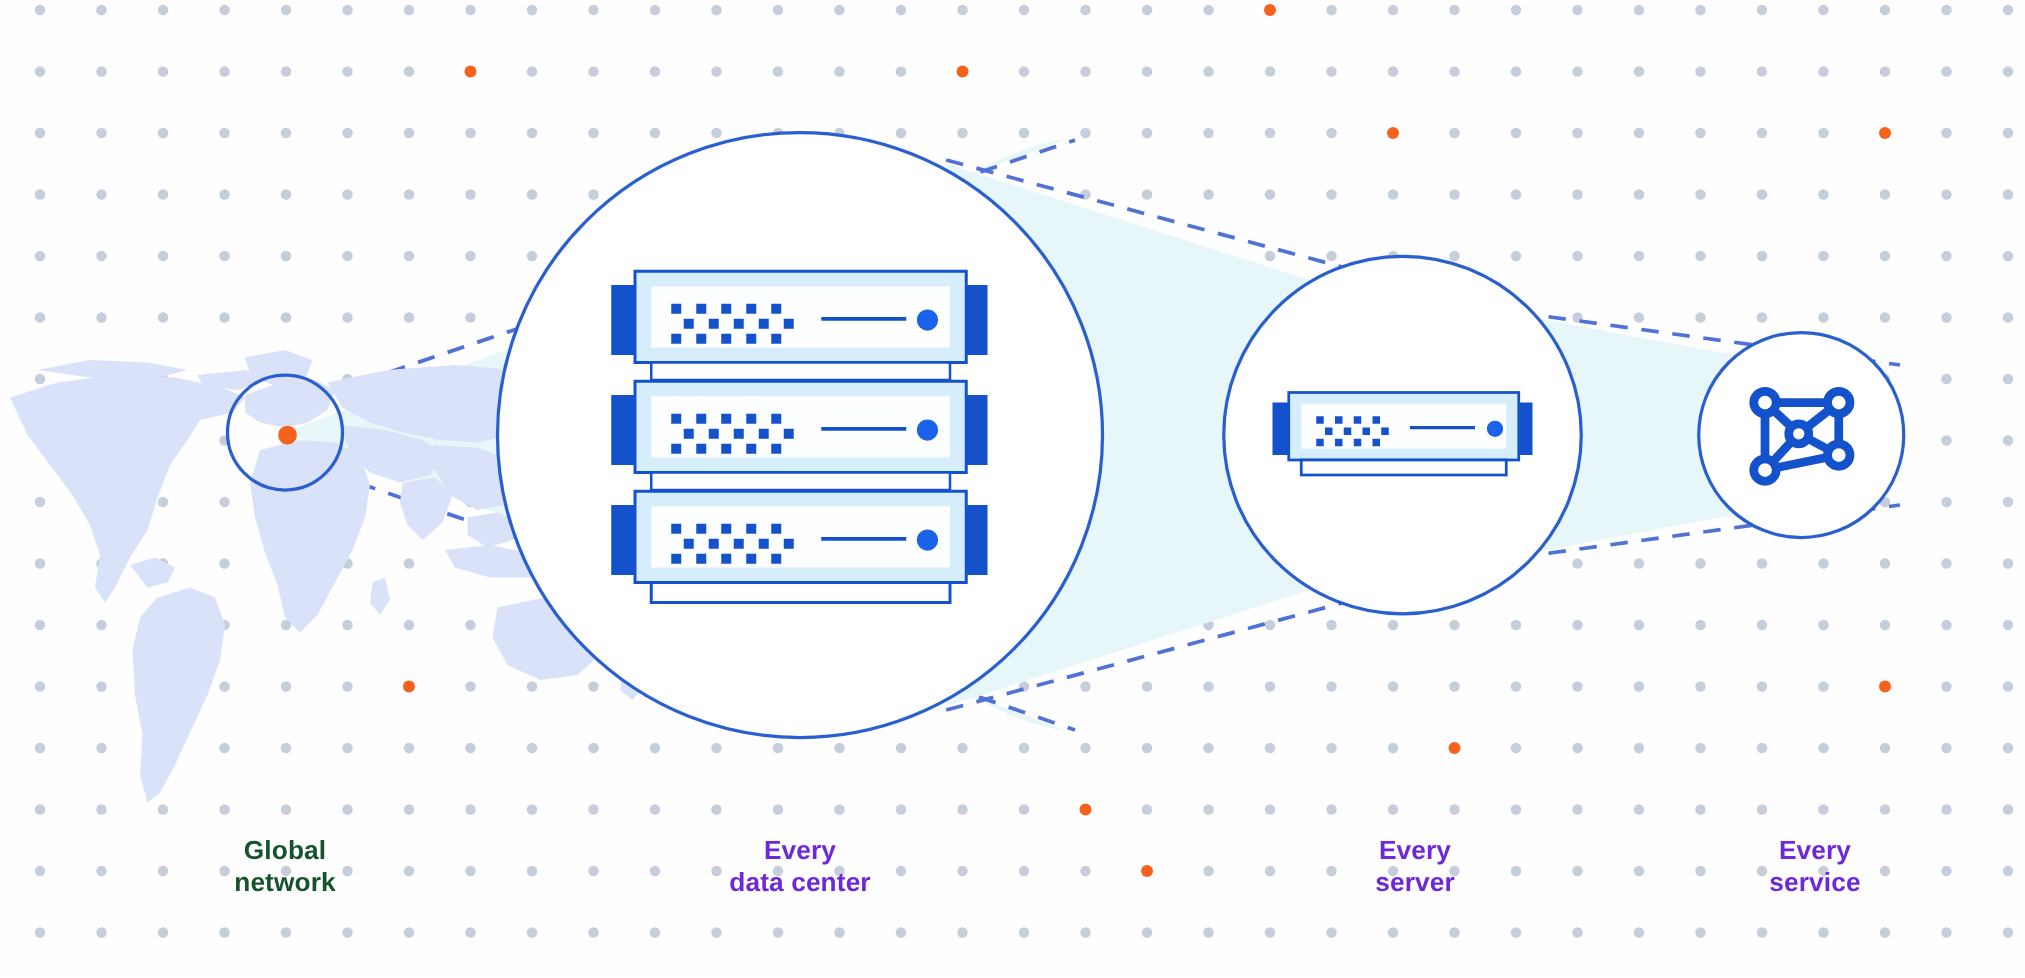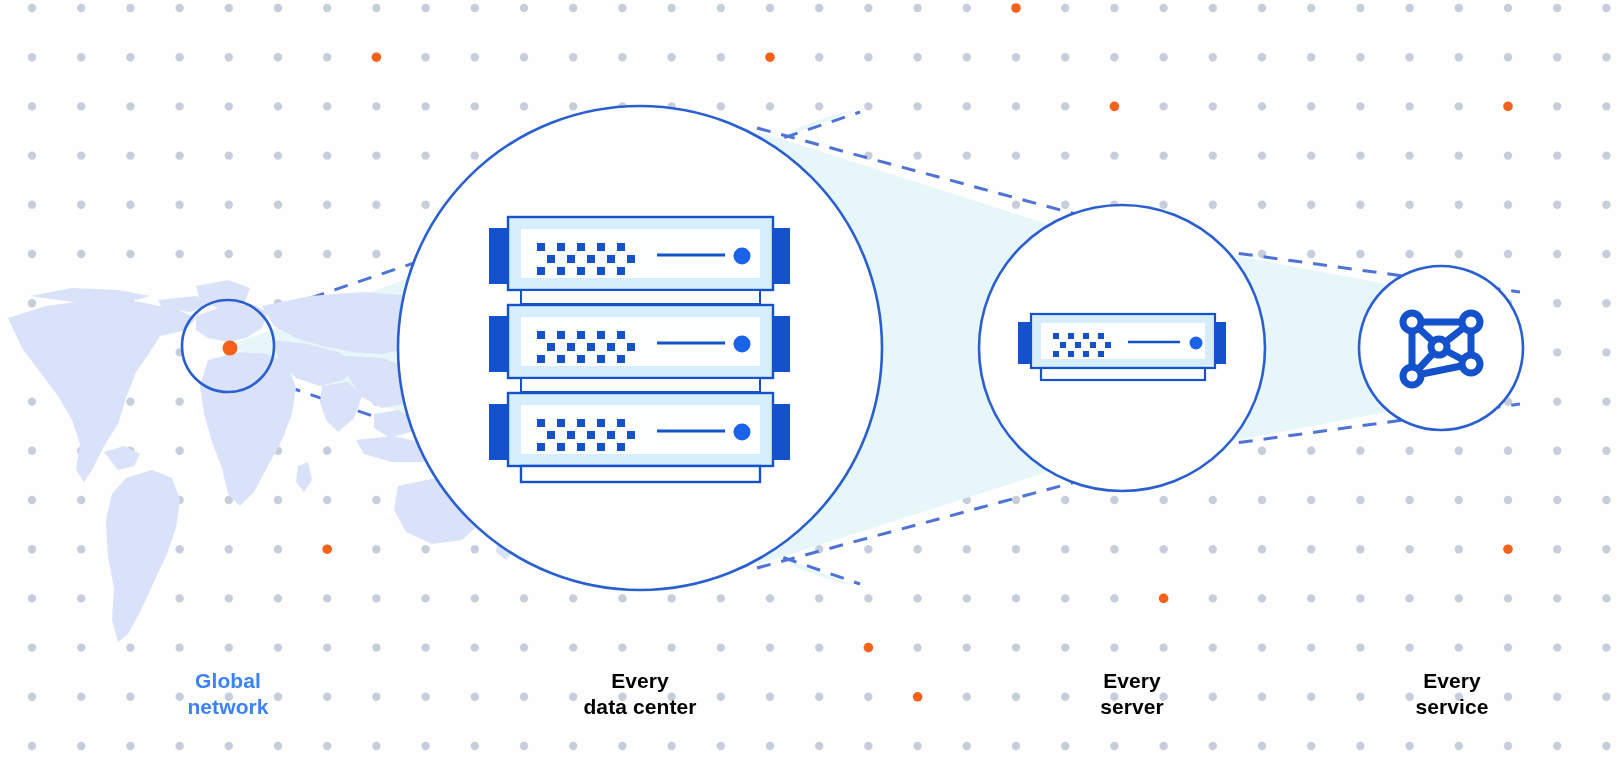--- a/index.html
+++ b/index.html
@@ -28,25 +28,25 @@
   #diagram-svg { z-index: 2; }
   #labels { z-index: 3; pointer-events: none; }
 
   .cap-label {
     position: absolute;
     text-align: center;
     font-family: "Liberation Sans", sans-serif;
     font-size: 21px;
     font-weight: 700;
     line-height: 26px;
-    color: #000000;
+    color: #6d28d9;
     letter-spacing: 0.1px;
     white-space: pre-line;
   }
-  .cap-label.accent { color: #3b82f6; }
+  .cap-label.accent { color: #14532d; }
 
   .lbl-global  { left: 128px;  top: 668px; width: 200px; }
   .lbl-dc      { left: 540px;  top: 668px; width: 200px; }
   .lbl-server  { left: 1032px; top: 668px; width: 200px; }
   .lbl-service { left: 1352px; top: 668px; width: 200px; }
 </style>
 </head>
 <body>
 
 <div id="stage">

